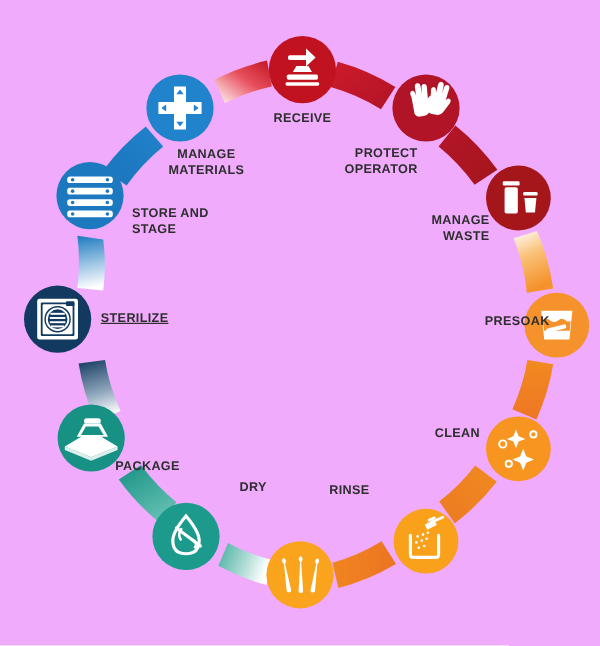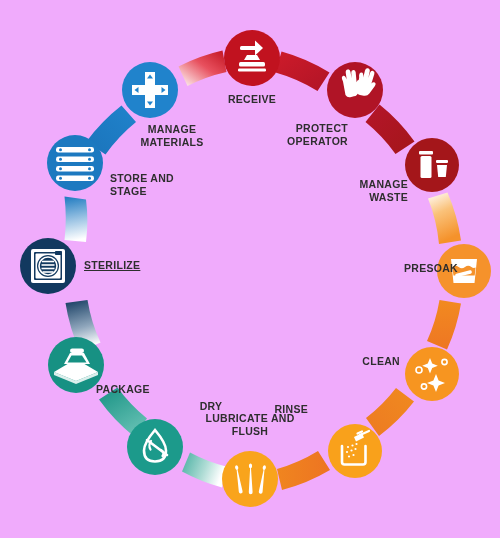--- a/index.html
+++ b/index.html
@@ -298,22 +298,20 @@
 
   <div class="node-label lbl-right" style="left:408px; top:178px;">MANAGE
 WASTE</div>
 
   <div class="node-label lbl-right" style="left:458px; top:262px;">PRESOAK</div>
 
   <div class="node-label lbl-right" style="left:400px; top:355px;">CLEAN</div>
 
   <div class="node-label lbl-right" style="left:308px; top:403px;">RINSE</div>
 
-  <div class="node-label lbl-center" style="left:250px; top:412px;">LUBRICATE AND
-FLUSH</div>
 
   <div class="node-label lbl-center" style="left:167px; top:400px;margin-left:44px;">DRY</div>
 
   <div class="node-label lbl-left" style="left:96px; top:347px;margin-top:36px;">PACKAGE</div>
 
   <div class="node-label lbl-left" style="left:84px; top:259px;text-decoration:underline;">STERILIZE</div>
 
   <div class="node-label lbl-left" style="left:110px; top:172px;">STORE AND
 STAGE</div>
 

